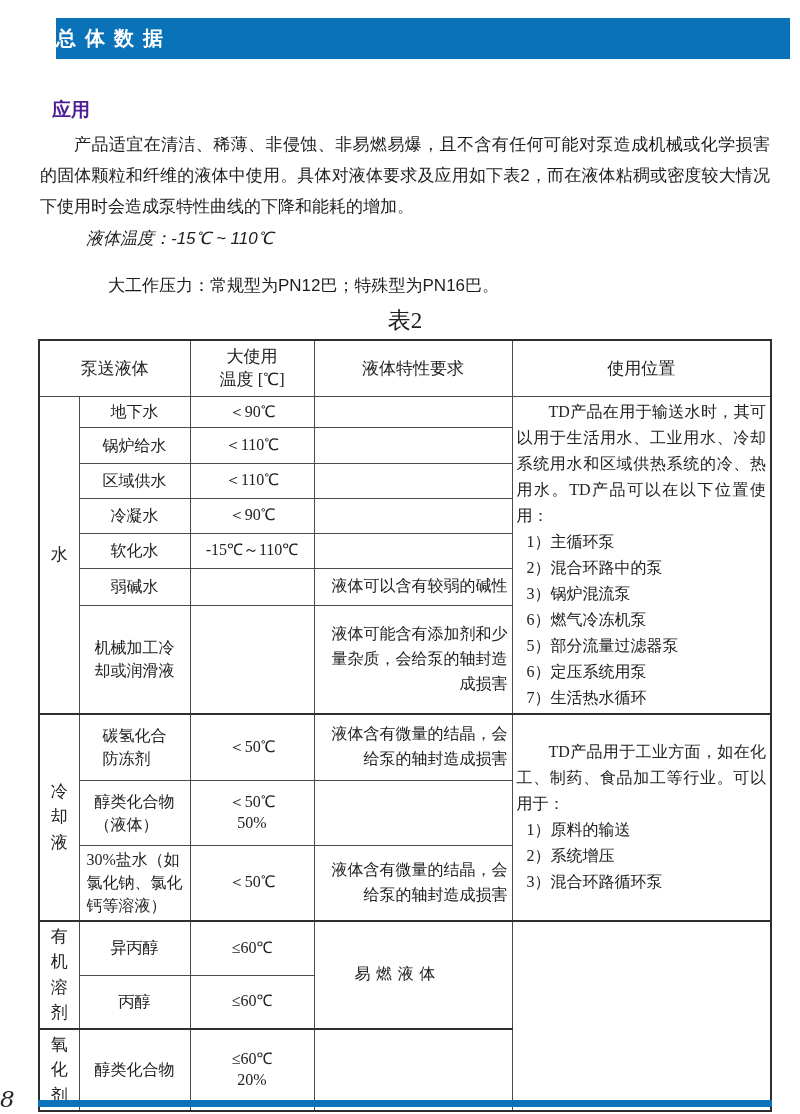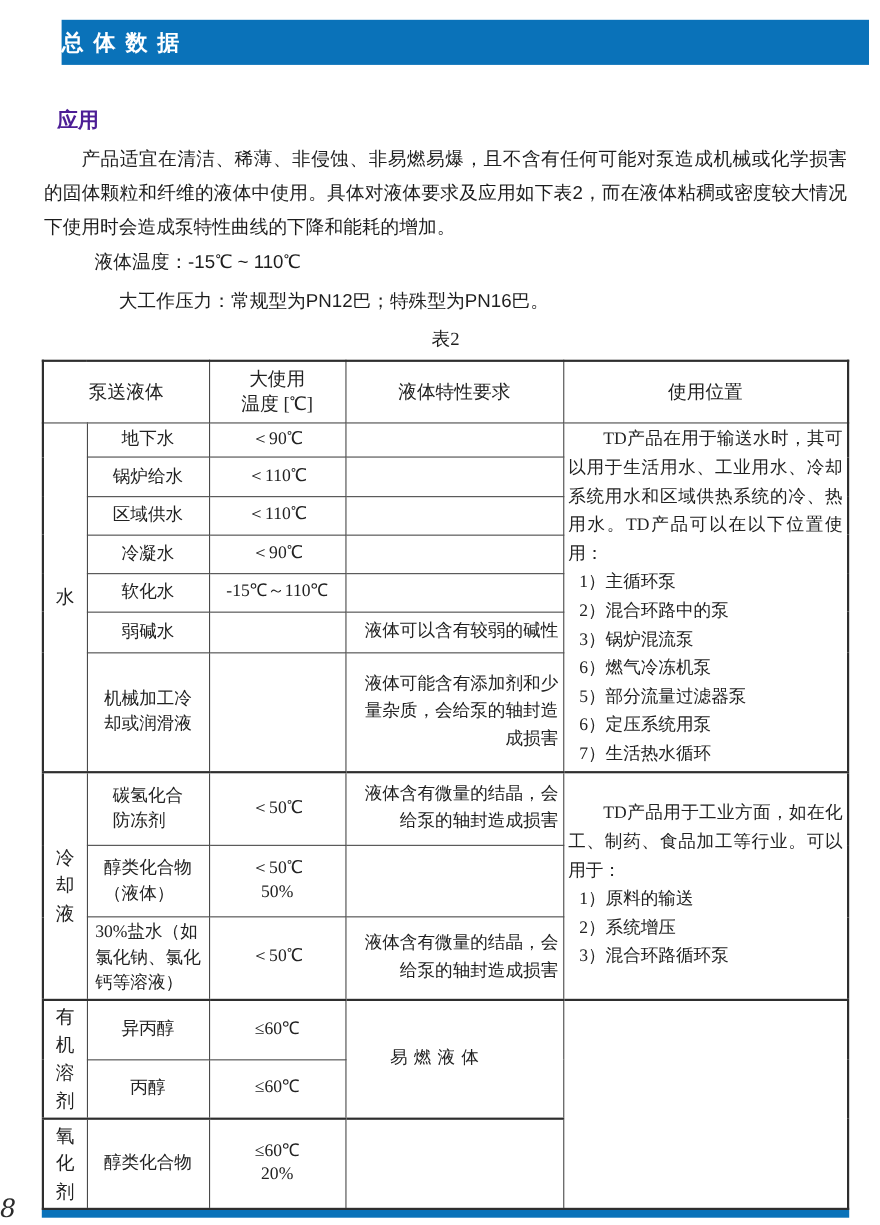--- a/index.html
+++ b/index.html
@@ -17,24 +17,24 @@
     letter-spacing:0.45em; padding-right:8px;
     font-family:"Liberation Sans", sans-serif;
   }
   
   .main { position:absolute; top:59px; left:38px; width:734px; }
   .sec-heading { margin:39px 0 0 14px; font-size:19px; font-weight:bold; line-height:24px; color:#4c1d95; }
   .para {
     margin:7px 0 0 2px; width:730px; font-size:17px; line-height:31px;
     text-indent:2em; text-align:justify; color:#1d1d1d;
   }
-  .spec-line1 { margin:1px 0 0 48px; font-size:17px; line-height:31px; }
-  .spec-line2 { margin:4px 0 0 70px; font-size:17px; line-height:31px; }
+  .spec-line1 { margin:1px 0 0 48px; font-size:17px; line-height:31px;font-style:italic; }
+  .spec-line2 { margin:16px 0 0 70px; font-size:17px; line-height:31px; }
   .tbl-caption {
-    margin:8px 0 0 0; text-align:center; font-size:17px; line-height:24px;
+    margin:8px 0 0 0; text-align:center; font-size:23px; line-height:24px;
     font-family:"Liberation Serif", serif;
   }
   
   table.spec {
     margin-top:6px; border-collapse:collapse; table-layout:fixed; width:732px;
     border:2px solid #2e2e2e; font-family:"Liberation Serif", serif;
     font-size:16px; color:#222;
   }
   .spec th, .spec td { border:1px solid #4a4a4a; padding:2px 4px; vertical-align:middle; }
   .spec tr.sec-start th, .spec tr.sec-start td { border-top:2px solid #2e2e2e; }

